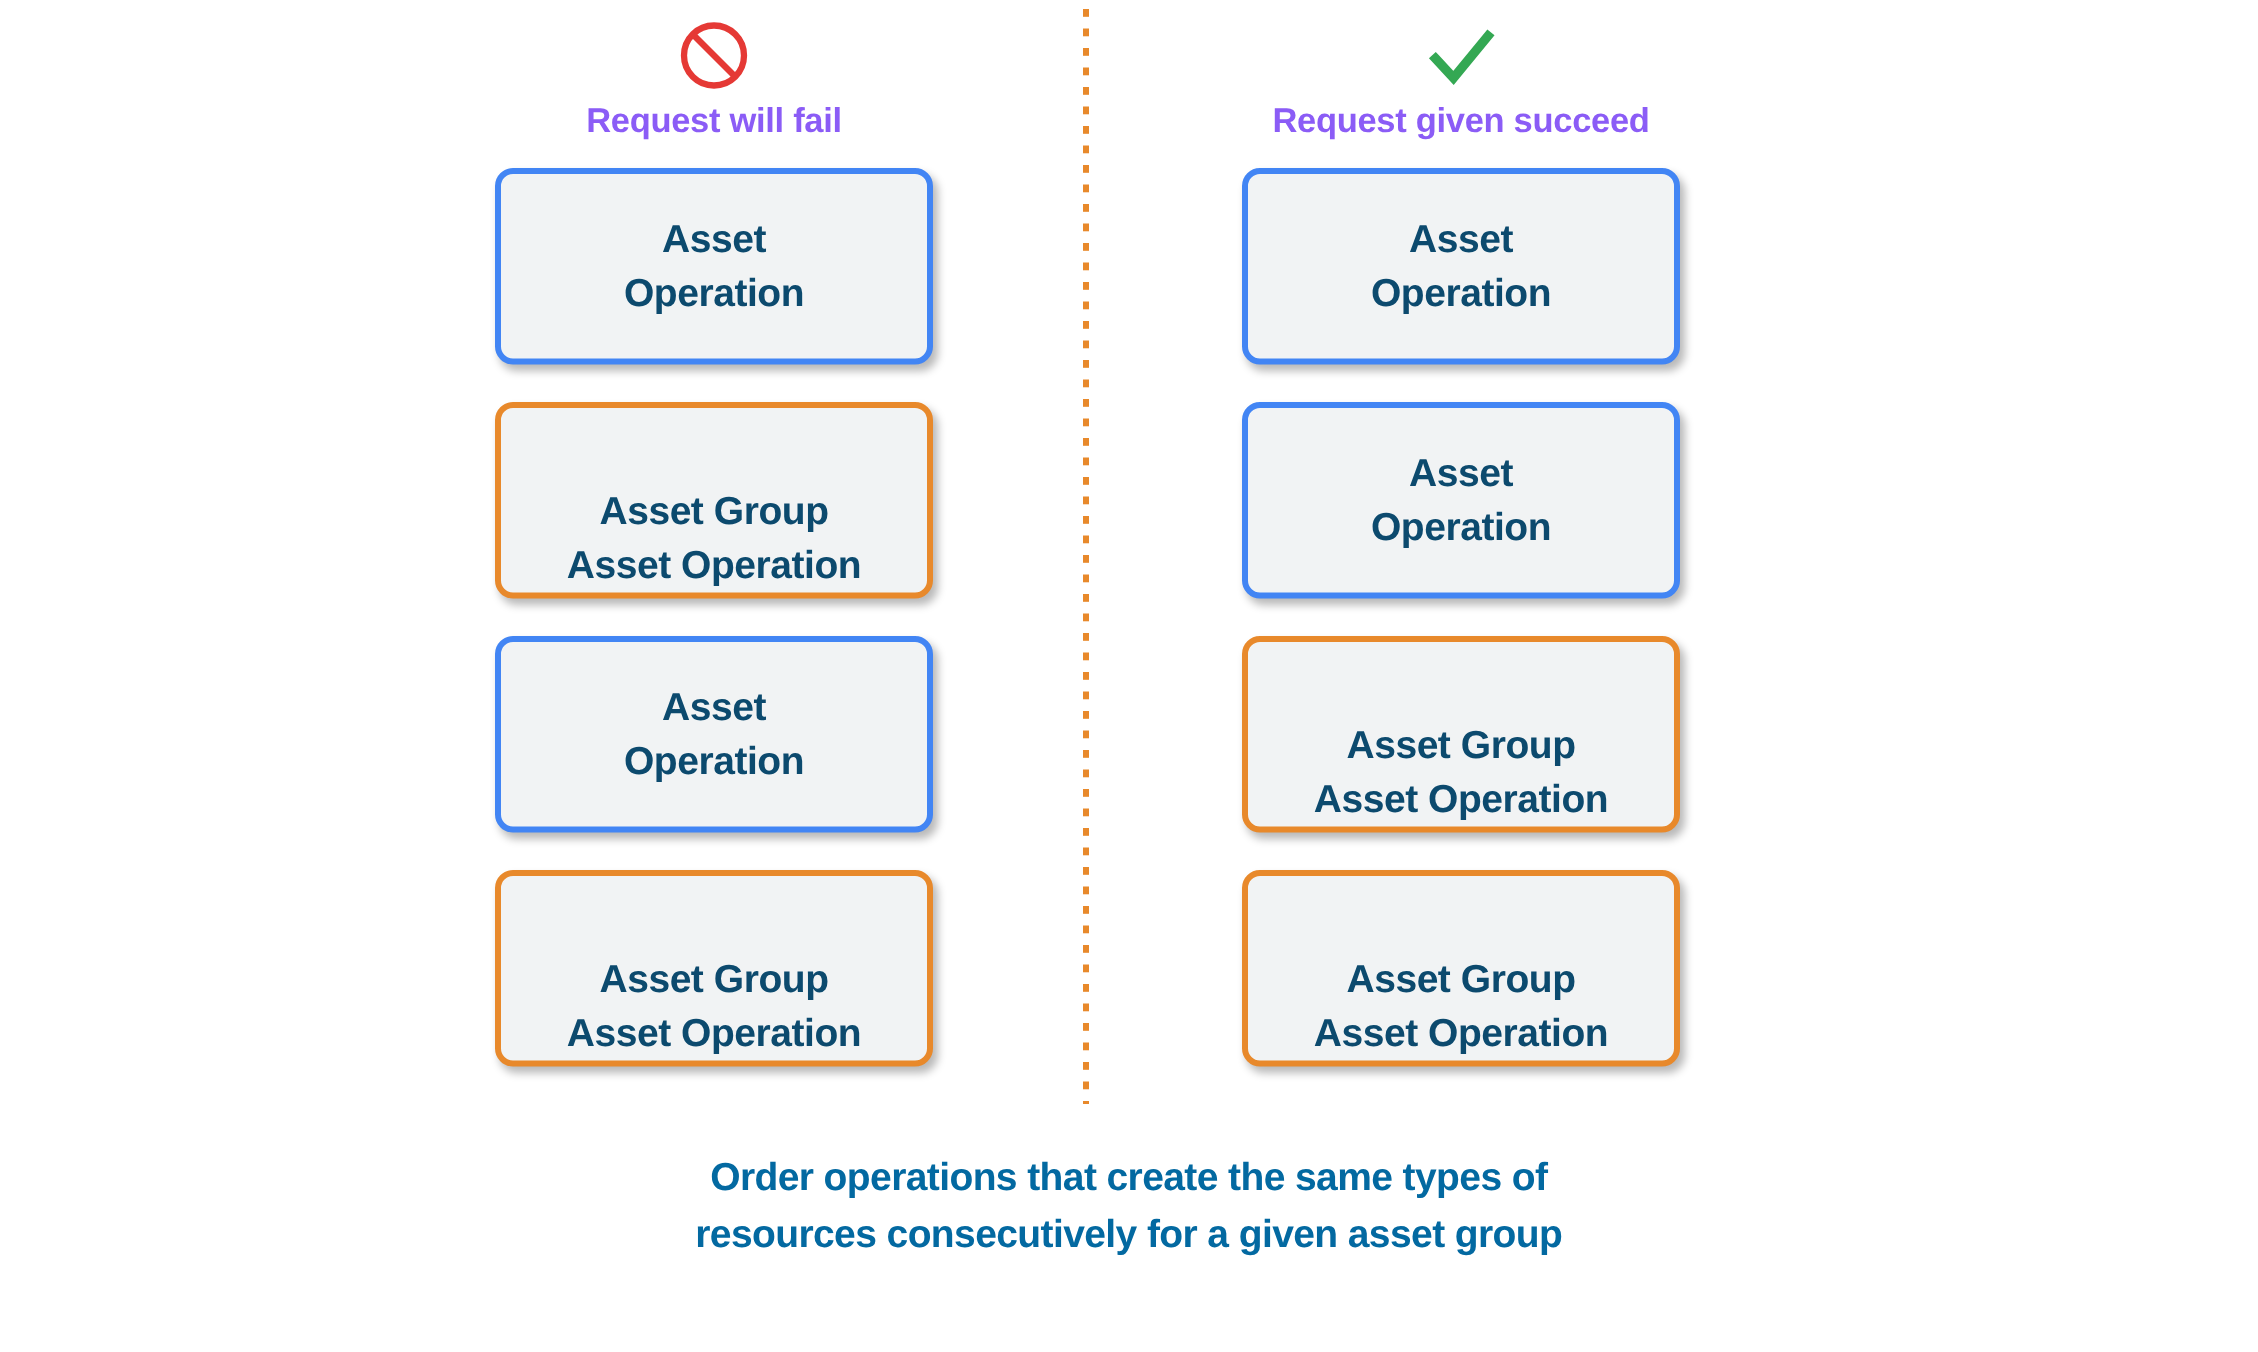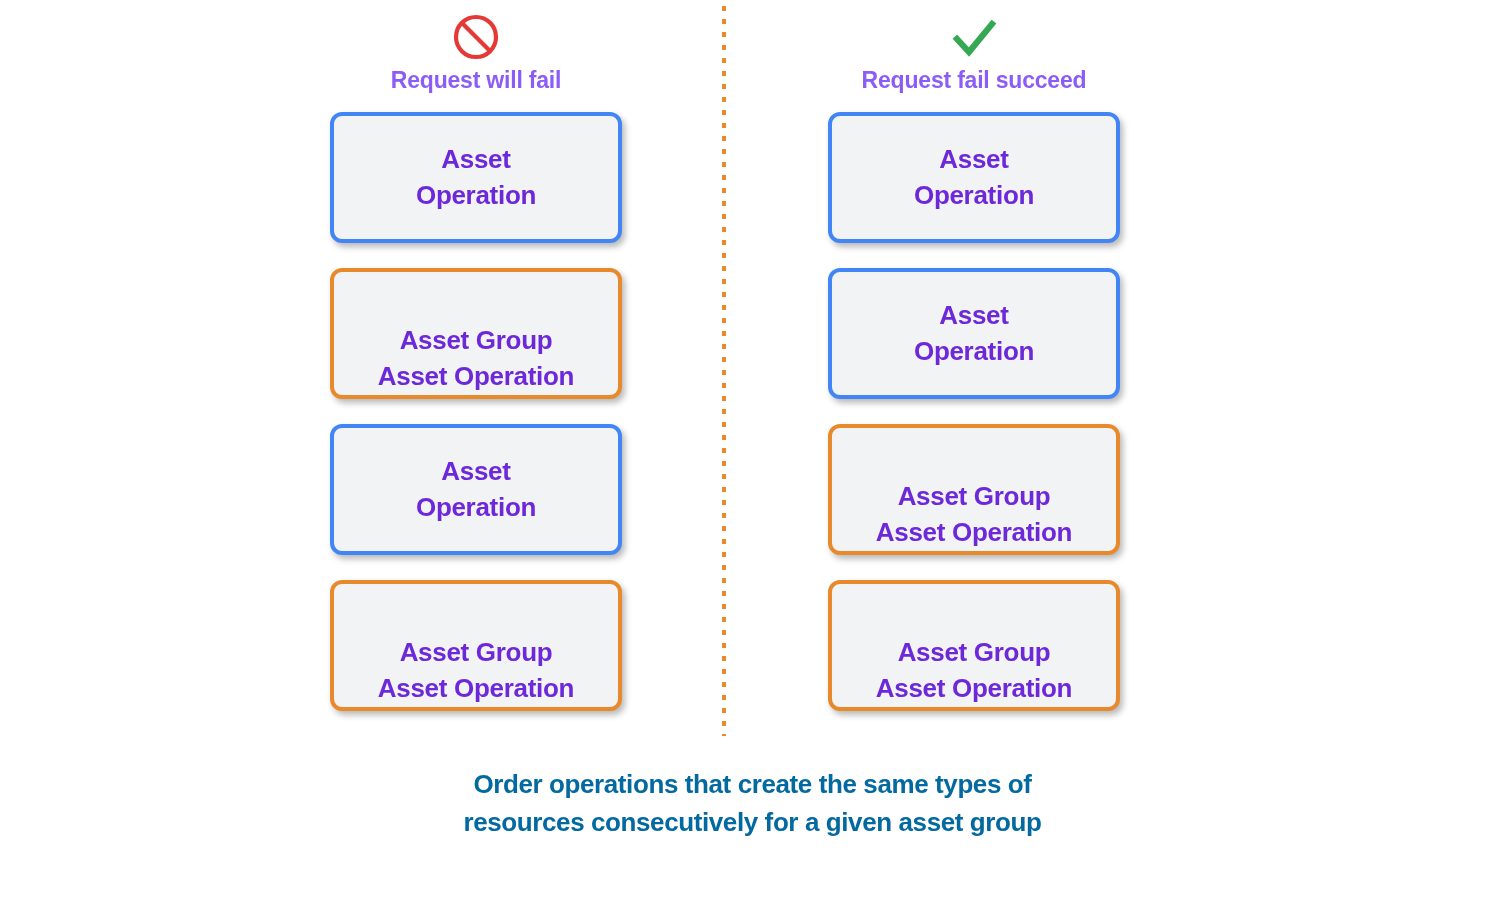--- a/index.html
+++ b/index.html
@@ -86,21 +86,21 @@
     align-items: center;
     justify-content: center;
     text-align: center;
   }
   .card.type-asset  { border-color: #4285F4; }
   .card.type-group  { border-color: #E8892B; align-items: flex-end; }
 
   .card-text {
     font-size: 26px;
     font-weight: bold;
-    color: #6d28d9;
+    color: #0c4a6e;
     line-height: 1.38;
     letter-spacing: -0.3px;
     white-space: pre-line;
   }
 
   
   .caption {
     position: absolute;
     top: 766px;
     left: 0;
@@ -148,21 +148,21 @@
 Asset Operation</span>
       </div>
     </div>
   </div>
 
   <div class="column right">
     <div class="col-header">
       <svg class="status-icon" viewBox="0 0 56 50">
         <polyline points="11,27 23,40 46,12" fill="none" stroke="#34A853" stroke-width="6.2" stroke-linecap="square" stroke-linejoin="miter"></polyline>
       </svg>
-      <div class="col-title">Request fail succeed</div>
+      <div class="col-title">Request given succeed</div>
     </div>
 
     <div class="stack">
       <div class="card type-asset">
         <span class="card-text">Asset
 Operation</span>
       </div>
       <div class="card type-asset">
         <span class="card-text">Asset
 Operation</span>

